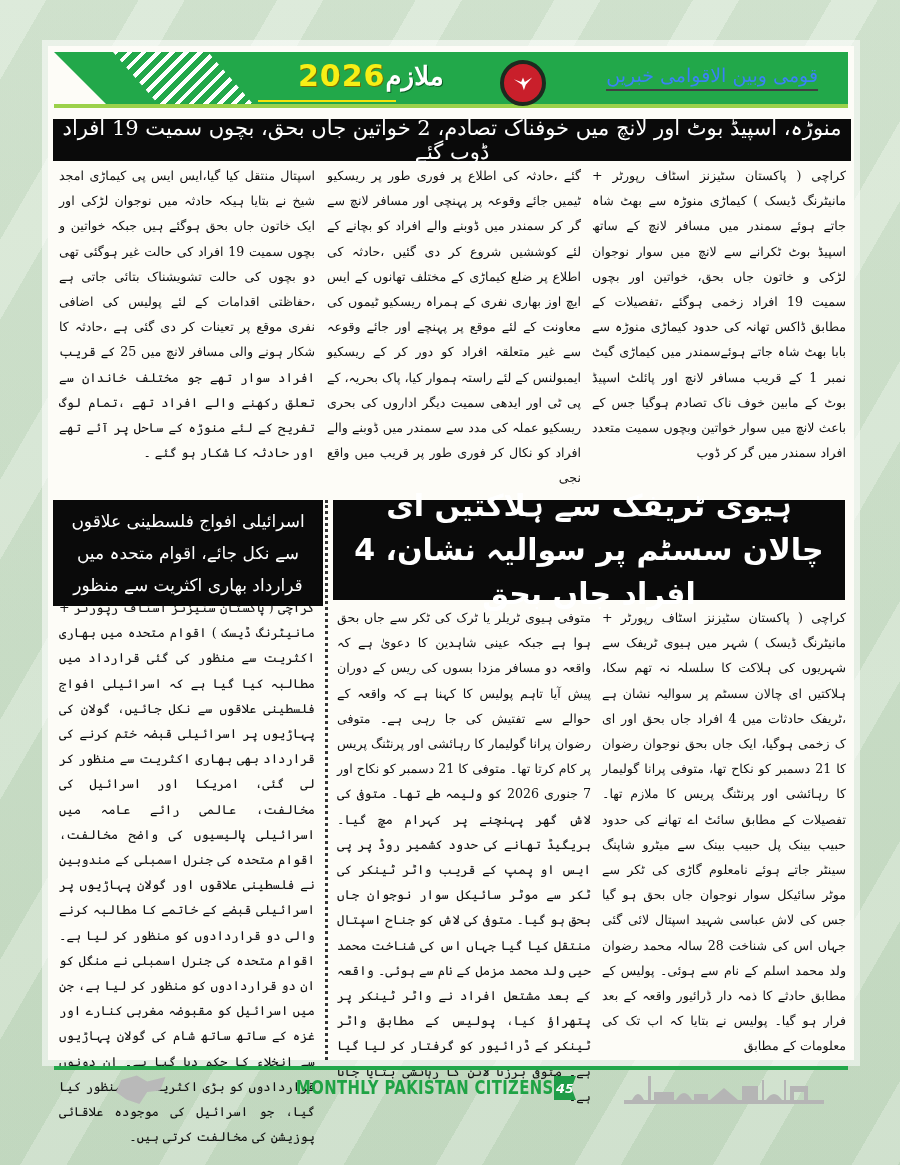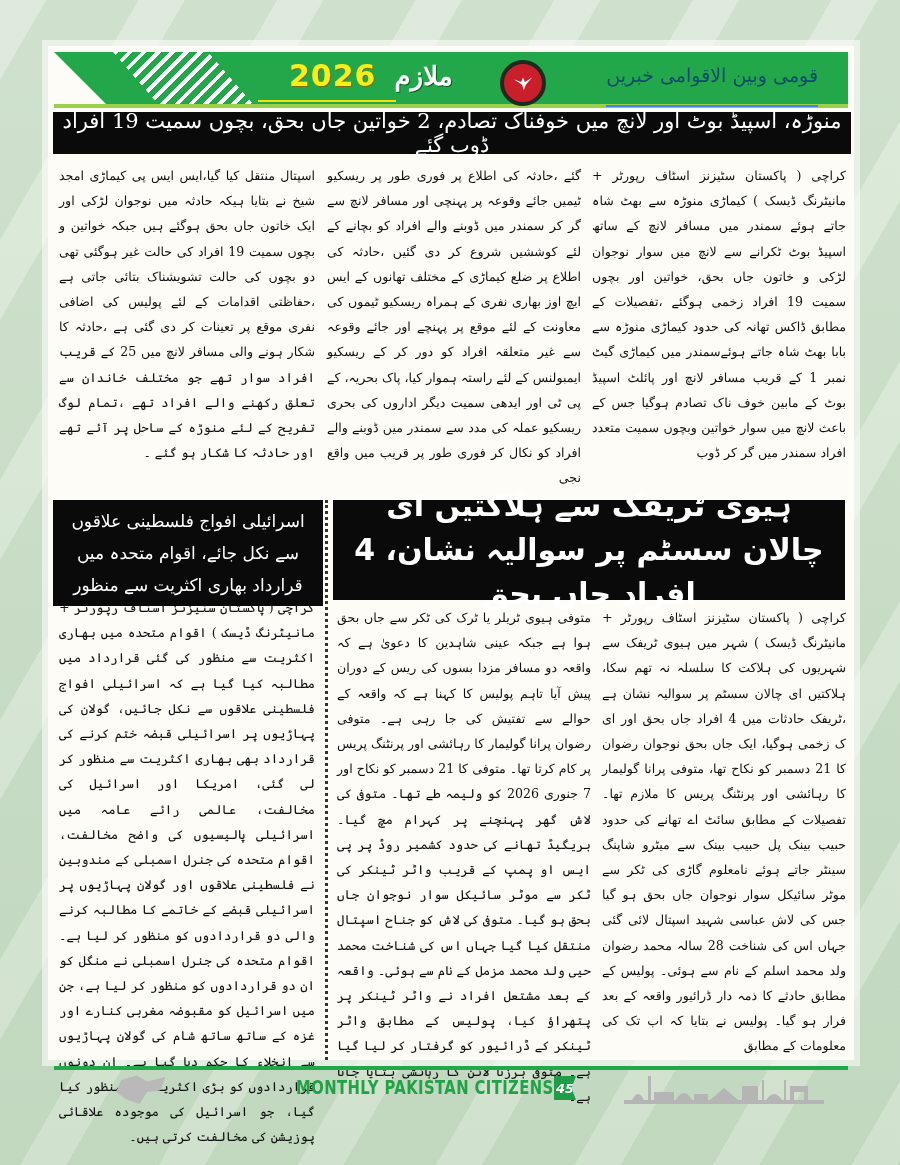--- a/index.html
+++ b/index.html
@@ -31,48 +31,48 @@
     clip-path:polygon(0 0,95px 0,140px 100%,45px 100%);
   }
   .header-underline {
     position:absolute; left:6px; top:58px; width:794px; height:4px;
     background:#9bd14a;
   }
   .header-yellow-line {
     position:absolute; left:210px; top:54px; width:138px; height:2px; background:#f4e30a;
   }
   .date-box {
-    position:absolute; left:241px; top:12px; display:flex; gap:18px; align-items:center;
+    position:absolute; left:250px; top:12px; display:flex; align-items:center;
     direction:ltr;
   }
   .date-year {
     font-family:"DejaVu Sans", sans-serif; font-weight:bold; font-size:30px;
     color:#f7ef16; text-shadow:1px 1px 0 #7a6b00; letter-spacing:1px;
   }
   .date-month {
     font-family:"DejaVu Serif", serif; font-weight:bold; font-size:26px; color:#fff;
     text-shadow:1px 1px 0 #0b5a23;
   }
   .logo {
     position:absolute; left:452px; top:14px; width:38px; height:38px; border-radius:50%;
     background:#c91f2b; border:4px solid #1c2a1f; display:flex; align-items:center; justify-content:center;
   }
   .logo svg { width:22px; height:22px; }
   .section-title {
-    position:absolute; right:36px; top:18px; color:#0c4a6e; font-size:19px;
+    position:absolute; right:36px; top:18px; color:#3b82f6; font-size:19px;
     font-family:"DejaVu Serif", serif; direction:rtl;
-    border-bottom:2px solid #3b82f6; padding-bottom:19px;
+    border-bottom:2px solid #404040; padding-bottom:3px;
   }
   
   .black-bar {
     position:absolute; background:#0a0a0a; color:#fff; direction:rtl;
     display:flex; align-items:center; justify-content:center; text-align:center;
   }
   .headline-1 {
-    left:5px; top:66px; width:798px; height:42px; font-size:21px;
+    left:5px; top:73px; width:798px; height:42px; font-size:21px;
     font-family:"DejaVu Serif", serif;
   }
   .headline-2 {
     left:285px; top:454px; width:512px; height:100px; font-size:30px; font-weight:bold;
     line-height:44px; padding:0 18px; box-sizing:border-box;
   }
   .headline-3 {
     left:5px; top:454px; width:270px; height:106px; font-size:17px; line-height:32px;
     padding:4px 8px; box-sizing:border-box; font-family:"DejaVu Serif", serif;
   }

